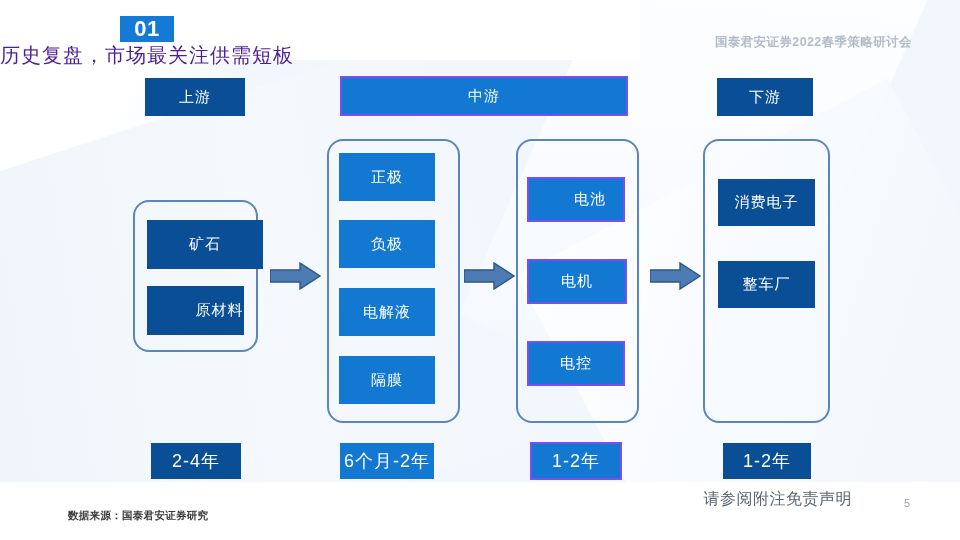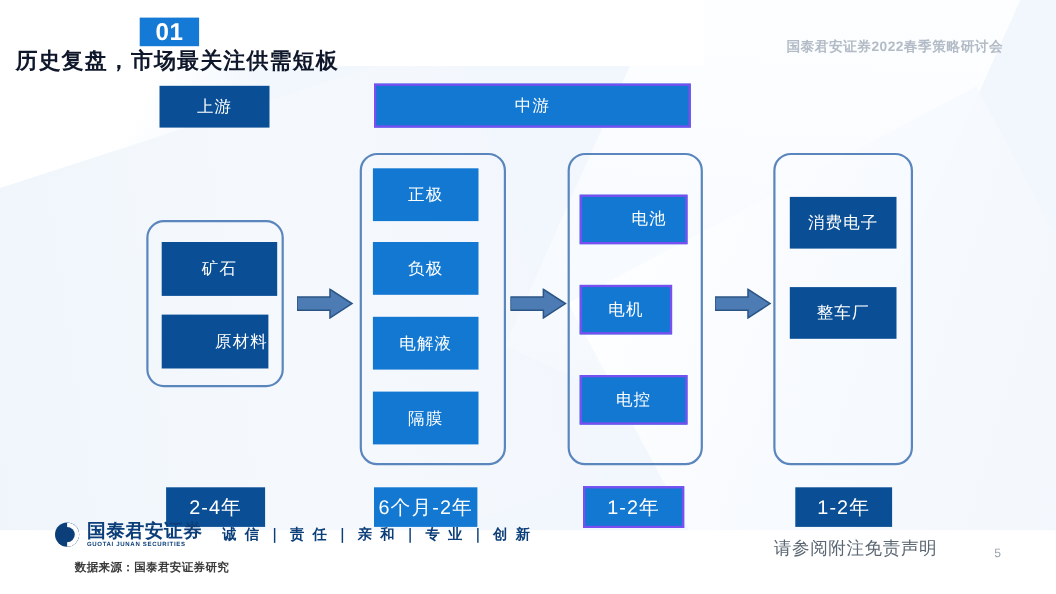--- a/index.html
+++ b/index.html
@@ -85,24 +85,23 @@
     justify-content: center;
     letter-spacing: 0.5px;
   }
   .title-sep {
     width: 5px;
     height: 34px;
     background: #157ad6;
     margin-left: 10px;
   }
   .slide-title {
-    margin-left: 14px;
     font-size: 20px;
-    font-weight: bold;
-    color: #0f172a;
+    font-weight: normal;
+    color: #4c1d95;
     letter-spacing: 1px;
     white-space: nowrap;
   }
   .header-right {
     position: absolute;
     right: 48px;
     top: 34px;
     font-size: 12.5px;
     font-weight: bold;
     color: #b3bcc6;
@@ -248,62 +247,55 @@
     <div class="num-badge">01</div>
     <div class="title-sep"></div>
     <div class="slide-title">历史复盘，市场最关注供需短板</div>
   </div>
   <div class="header-right">国泰君安证券2022春季策略研讨会</div>
 
   <div class="box navy stage-head" style="left:145px; top:78px; width:100px; height:38px;">上游</div>
 
   <div class="box bright purple-edge stage-head" style="left:340px; top:76px; width:288px; height:40px;">中游</div>
 
+  <div class="box navy stage-head" style="left:717px; top:78px; width:96px; height:38px;">下游</div>
 
   <div class="group" style="left:133px; top:200px; width:125px; height:152px;"></div>
   <div class="group" style="left:327px; top:139px; width:133px; height:284px;"></div>
   <div class="group" style="left:516px; top:139px; width:123px; height:284px;"></div>
   <div class="group" style="left:703px; top:139px; width:127px; height:284px;"></div>
 
-  <div class="box navy" style="left:147px; top:220px; width:105px; height:49px;">矿石</div>
+  <div class="box navy" style="left:147px; top:220px; width:116px; height:49px;">矿石</div>
   <div class="box navy" style="left:147px; top:286px; width:97px; height:49px;padding-left:48px;">原材料</div>
 
   <div class="box bright" style="left:339px; top:153px; width:96px; height:48px;">正极</div>
   <div class="box bright" style="left:339px; top:220px; width:96px; height:48px;">负极</div>
   <div class="box bright" style="left:339px; top:288px; width:96px; height:48px;">电解液</div>
   <div class="box bright" style="left:339px; top:356px; width:96px; height:48px;">隔膜</div>
 
   <div class="box bright purple-edge" style="left:527px; top:177px; width:98px; height:45px;padding-left:28px;">电池</div>
-  <div class="box bright purple-edge" style="left:527px; top:259px; width:84px; height:45px;">电机</div>
+  <div class="box bright purple-edge" style="left:527px; top:259px; width:100px; height:45px;">电机</div>
   <div class="box bright purple-edge" style="left:527px; top:341px; width:98px; height:45px;">电控</div>
 
   <div class="box navy" style="left:718px; top:179px; width:97px; height:47px;">消费电子</div>
   <div class="box navy" style="left:718px; top:261px; width:97px; height:47px;">整车厂</div>
 
   <svg class="arrow" style="left:270px; top:262px;" width="52" height="28" viewBox="0 0 52 28">
     <polygon points="0,8 30,8 30,1 50,14 30,27 30,20 0,20" fill="#4d7cb5" stroke="#2b5584" stroke-width="1.4"></polygon>
   </svg>
   <svg class="arrow" style="left:464px; top:262px;" width="52" height="28" viewBox="0 0 52 28">
     <polygon points="0,8 30,8 30,1 50,14 30,27 30,20 0,20" fill="#4d7cb5" stroke="#2b5584" stroke-width="1.4"></polygon>
   </svg>
   <svg class="arrow" style="left:650px; top:262px;" width="52" height="28" viewBox="0 0 52 28">
     <polygon points="0,8 30,8 30,1 50,14 30,27 30,20 0,20" fill="#4d7cb5" stroke="#2b5584" stroke-width="1.4"></polygon>
   </svg>
 
   <div class="box navy dur" style="left:151px; top:443px; width:90px; height:36px;">2-4年</div>
   <div class="box bright dur" style="left:340px; top:443px; width:94px; height:36px;">6个月-2年</div>
   <div class="box bright purple-edge dur" style="left:530px; top:442px; width:92px; height:38px;">1-2年</div>
   <div class="box navy dur" style="left:723px; top:443px; width:88px; height:36px;">1-2年</div>
 
-  <div class="footer-logo">
-    <div class="logo-mark"></div>
-    <div class="logo-text-wrap">
-      <span class="logo-cn">国泰君安证券</span>
-      <span class="logo-en">GUOTAI JUNAN SECURITIES</span>
-    </div>
-    <div class="slogan">诚 信 ｜ 责 任 ｜ 亲 和 ｜ 专 业 ｜ 创 新</div>
-  </div>
 
   <div class="source-note">数据来源：国泰君安证券研究</div>
   <div class="disclaimer">请参阅附注免责声明</div>
   <div class="page-num">5</div>
 
 </div>
 
 </body></html>

